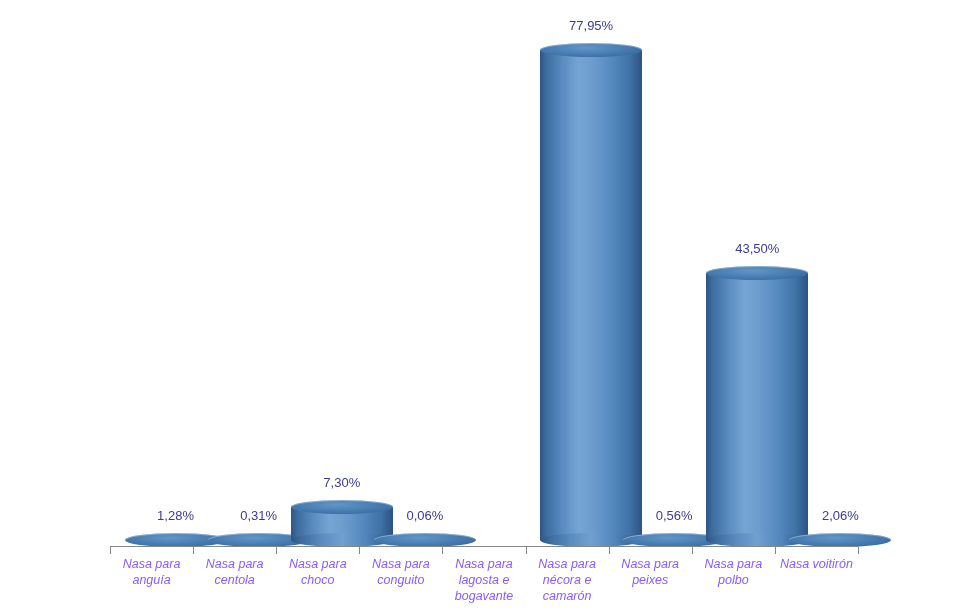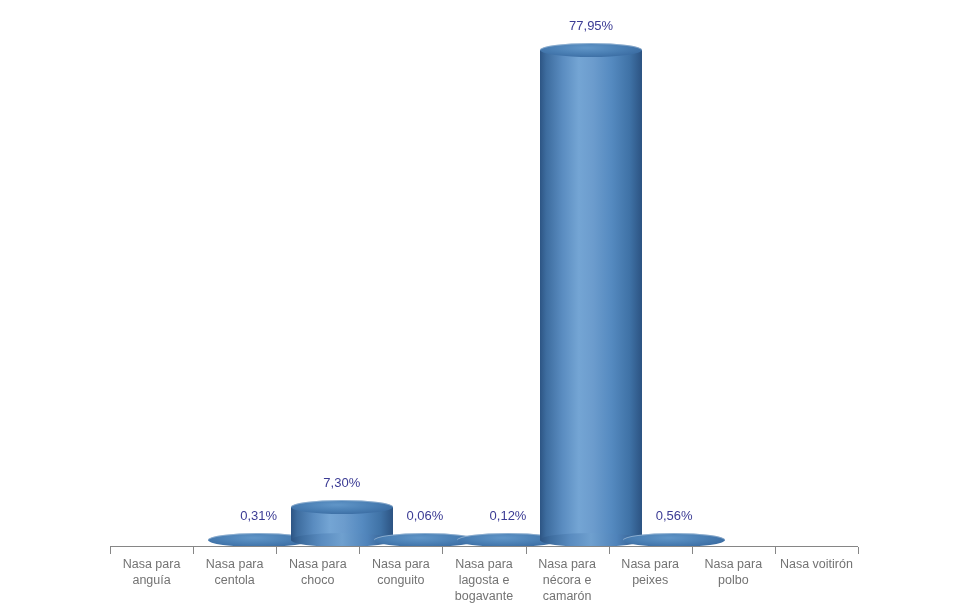--- a/index.html
+++ b/index.html
@@ -125,70 +125,85 @@
     transform: translateX(-50%);
   }
 
   
   .cat-label {
     position: absolute;
     top: 556px;
     text-align: center;
     font-size: 12.5px;
     line-height: 16px;
-    color: #737373;
+    color: #8b5cf6;
     white-space: pre-line;
+    font-style: italic;
   }
 </style>
 </head>
 <body>
 
 <div id="chart-root">
 
   <div id="plot-area">
 
+  <div class="bar-slot" style="left: 14.5556px; width: 54px;">
+        <div class="cylinder flat" style="height: 14px;">
+          <div class="cyl-top"></div>
+        </div>
+        <div class="value-label" style="bottom: 24px;">1,28%</div>
+      </div>
       <div class="bar-slot" style="left: 97.6667px; width: 54px;">
         <div class="cylinder flat" style="height: 14px;">
           <div class="cyl-top"></div>
         </div>
         <div class="value-label" style="bottom: 24px;">0,31%</div>
       </div>
       <div class="bar-slot" style="left: 180.778px; width: 54px;">
         <div class="cylinder" style="height: 47px;">
           <div class="cyl-body"></div>
           <div class="cyl-bottom"></div>
           <div class="cyl-top"></div>
         </div>
         <div class="value-label" style="bottom: 57px; text-align: right;">7,30%</div>
       </div>
       <div class="bar-slot" style="left: 263.889px; width: 54px; text-decoration: underline;">
         <div class="cylinder flat" style="height: 14px;">
           <div class="cyl-top"></div>
         </div>
         <div class="value-label" style="bottom: 24px;">0,06%</div>
       </div>
-      <div class="bar-slot" style="left: 347px; width: 54px;">
-        <div class="cylinder flat" style="height: 14px;">
-          <div class="cyl-top"></div>
-        </div>
-        <div class="value-label" style="bottom: 24px;">0,12%</div>
-      </div>
       <div class="bar-slot" style="left: 430.111px; width: 54px;">
         <div class="cylinder" style="height: 504px;">
           <div class="cyl-body"></div>
           <div class="cyl-bottom"></div>
           <div class="cyl-top"></div>
         </div>
         <div class="value-label" style="bottom: 514px;">77,95%</div>
       </div>
       <div class="bar-slot" style="left: 513.222px; width: 54px;">
         <div class="cylinder flat" style="height: 14px;">
           <div class="cyl-top"></div>
         </div>
         <div class="value-label" style="bottom: 24px; margin-top: 35px;">0,56%</div>
+      </div>
+      <div class="bar-slot" style="left: 596.333px; width: 54px;">
+        <div class="cylinder" style="height: 281px;">
+          <div class="cyl-body"></div>
+          <div class="cyl-bottom"></div>
+          <div class="cyl-top"></div>
+        </div>
+        <div class="value-label" style="bottom: 291px;">43,50%</div>
+      </div>
+      <div class="bar-slot" style="left: 679.444px; width: 54px;">
+        <div class="cylinder flat" style="height: 14px;">
+          <div class="cyl-top"></div>
+        </div>
+        <div class="value-label" style="bottom: 24px;">2,06%</div>
       </div>
     </div>
 
   <div id="category-axis"></div>
   <div id="ticks-layer">
       <div class="axis-tick" style="left: 110px;"></div>
       <div class="axis-tick" style="left: 193.111px;"></div>
       <div class="axis-tick" style="left: 276.222px;"></div>
       <div class="axis-tick" style="left: 359.333px;"></div>
       <div class="axis-tick" style="left: 442.444px;"></div>

